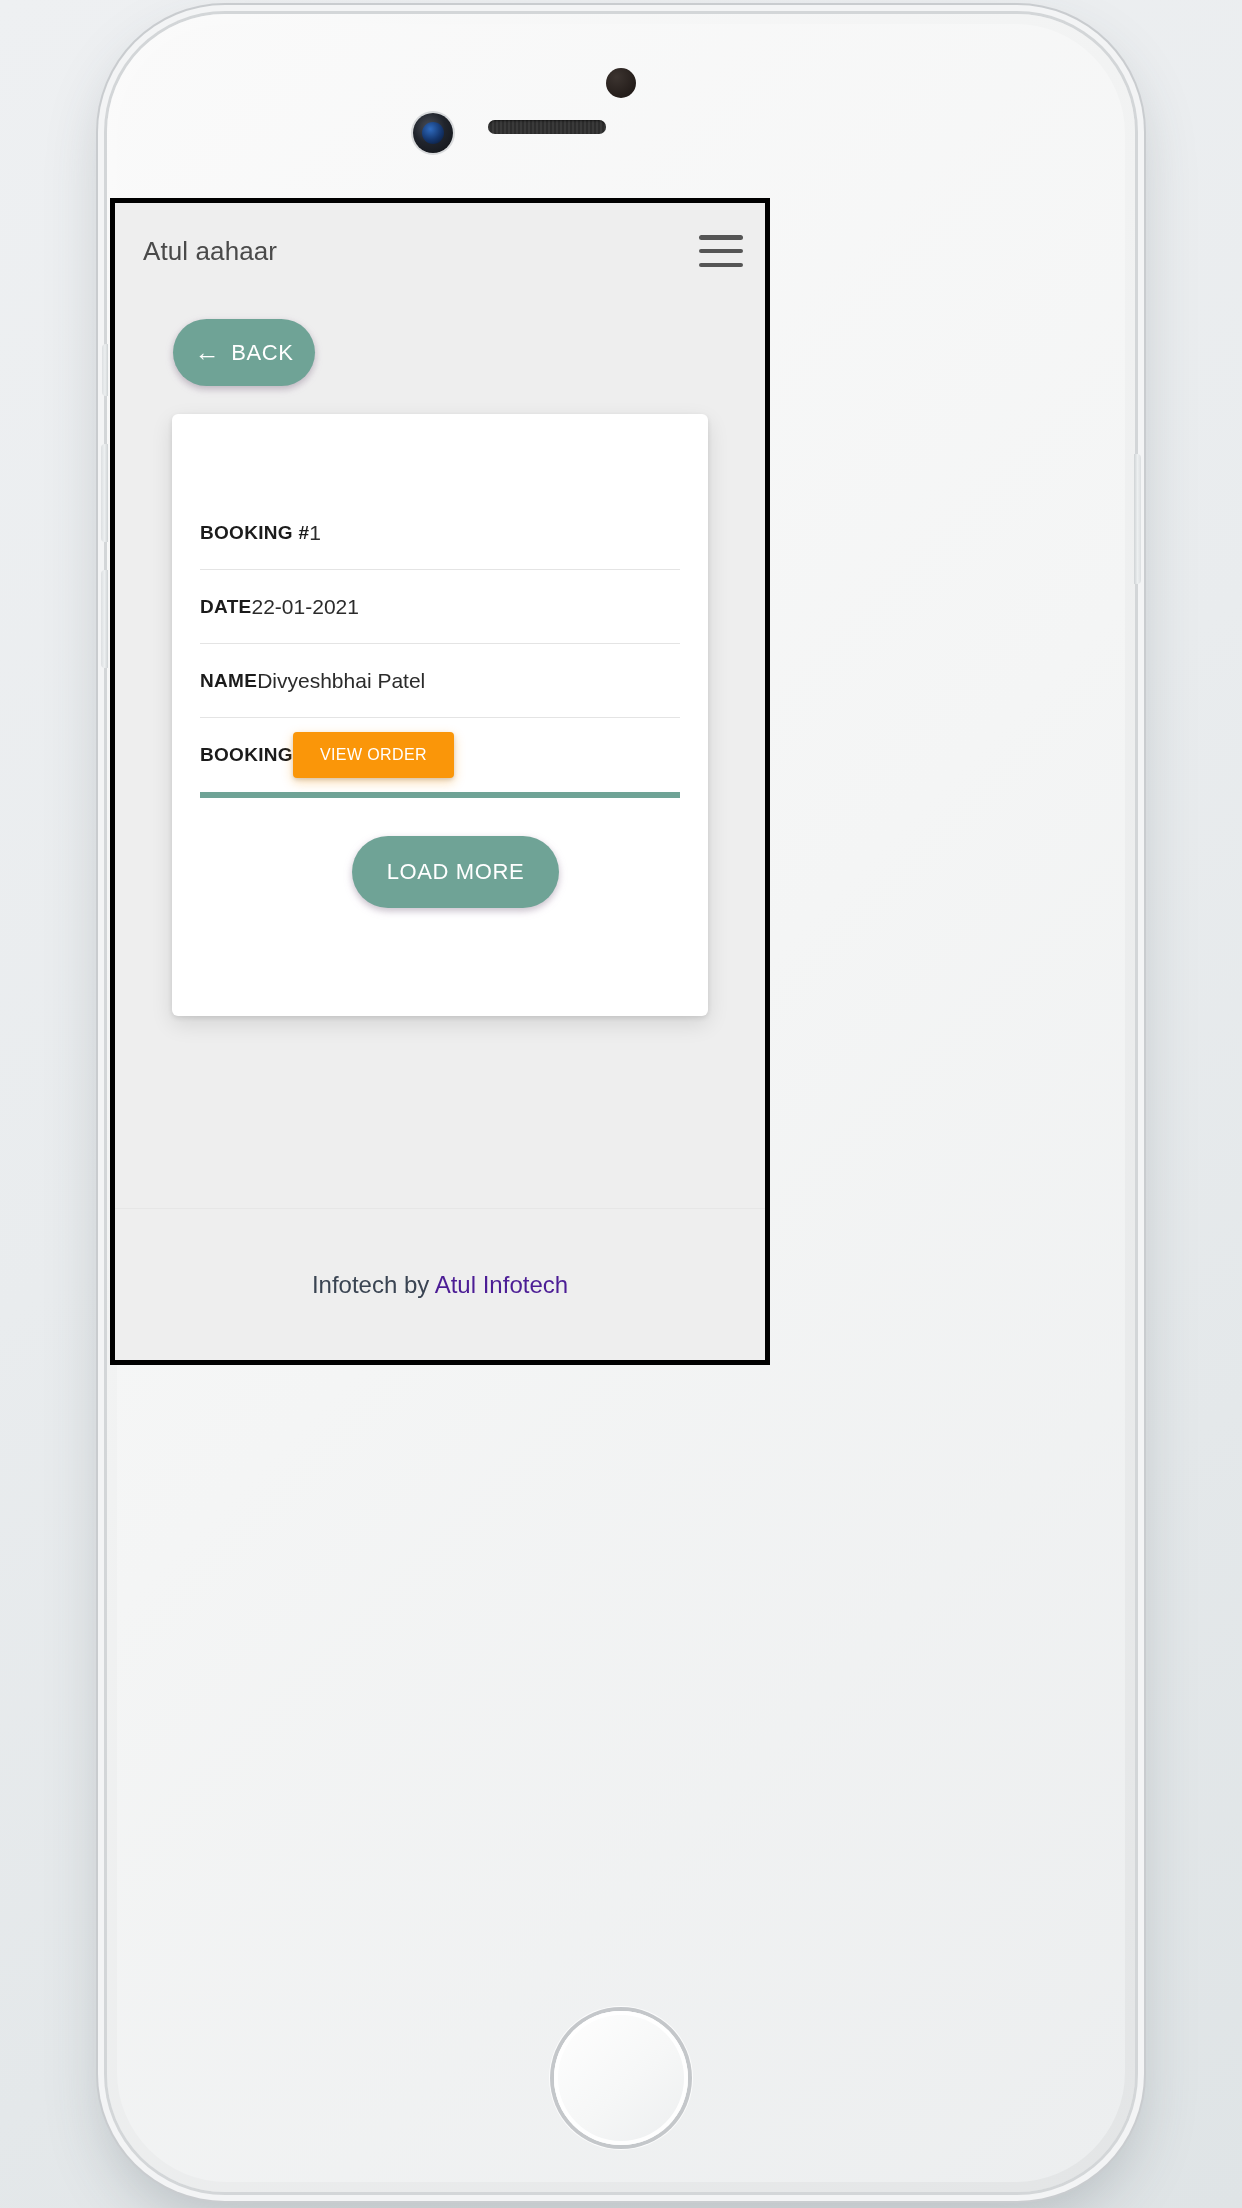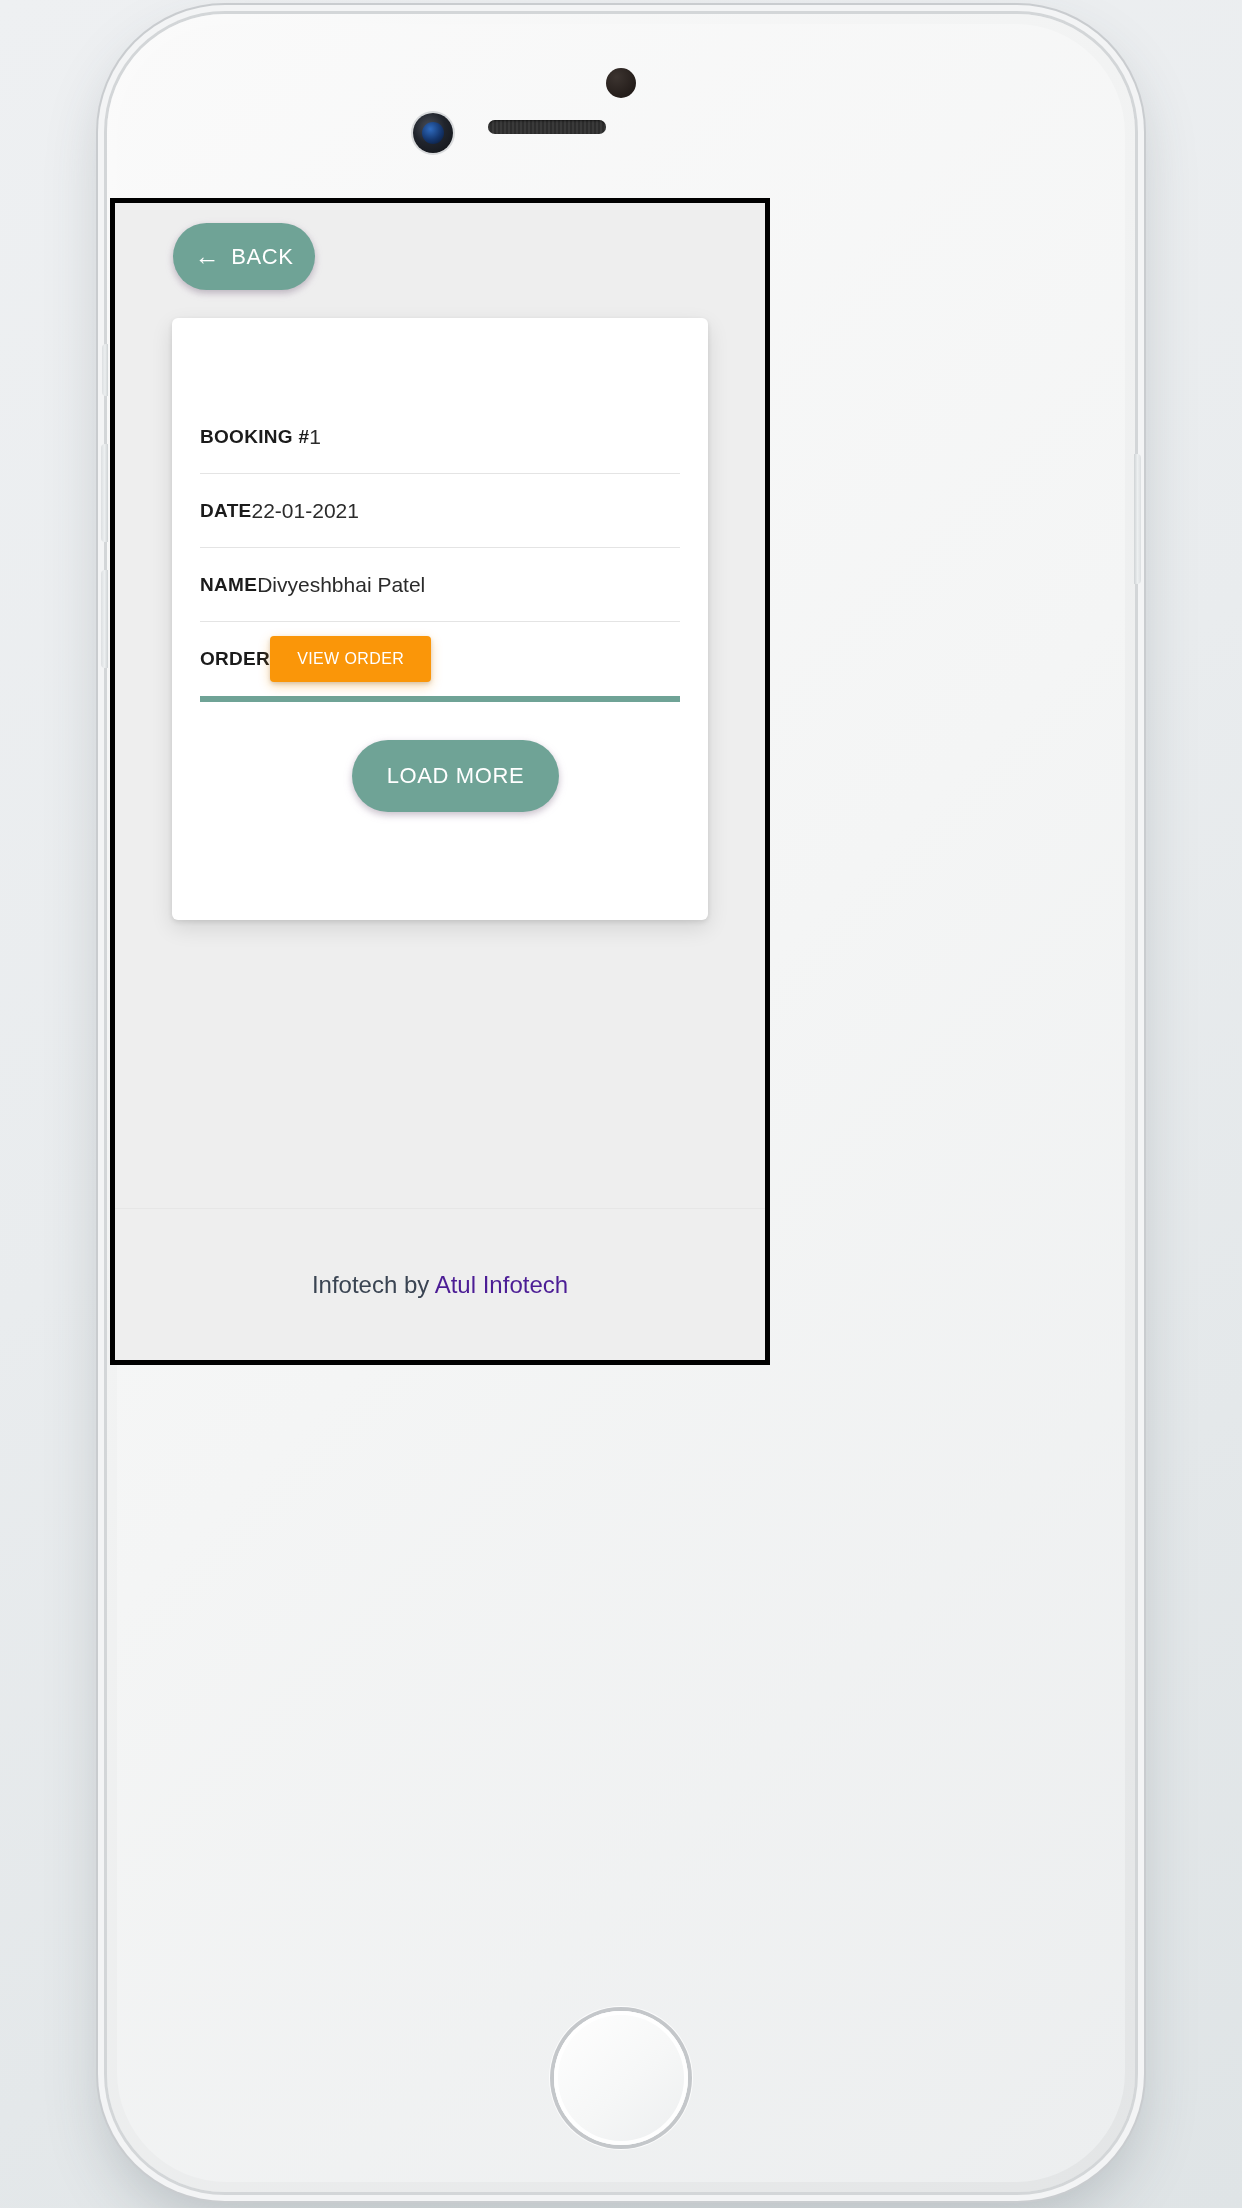--- a/index.html
+++ b/index.html
@@ -217,20 +217,28 @@
 
   <div id="sensor-dot"></div>
   <div id="front-camera"></div>
   <div id="speaker-grille"></div>
 
   <div id="home-button"></div>
 </div>
 
 <div id="screen">
 
+  <div id="app-bar">
+    <div id="app-title">Atul aahaar</div>
+    <div id="hamburger-icon">
+      <span></span>
+      <span></span>
+      <span></span>
+    </div>
+  </div>
 
   <button id="back-button">
     <span id="back-arrow-icon">←</span>
     <span>BACK</span>
   </button>
 
   <div id="card-wrap">
     <div id="booking-card">
 
 
@@ -245,21 +253,21 @@
           <span class="detail-label">DATE</span>
           <span class="detail-value">22-01-2021</span>
         </div>
 
         <div class="detail-row">
           <span class="detail-label">NAME</span>
           <span class="detail-value">Divyeshbhai Patel</span>
         </div>
 
         <div class="detail-row action-row">
-          <span class="detail-label">ORDER</span>
+          <span class="detail-label">BOOKING</span>
           <button id="view-order-button">VIEW ORDER</button>
         </div>
 
       </div>
 
       <div id="load-more-wrap">
         <button id="load-more-button">LOAD MORE</button>
       </div>
 
     </div>

